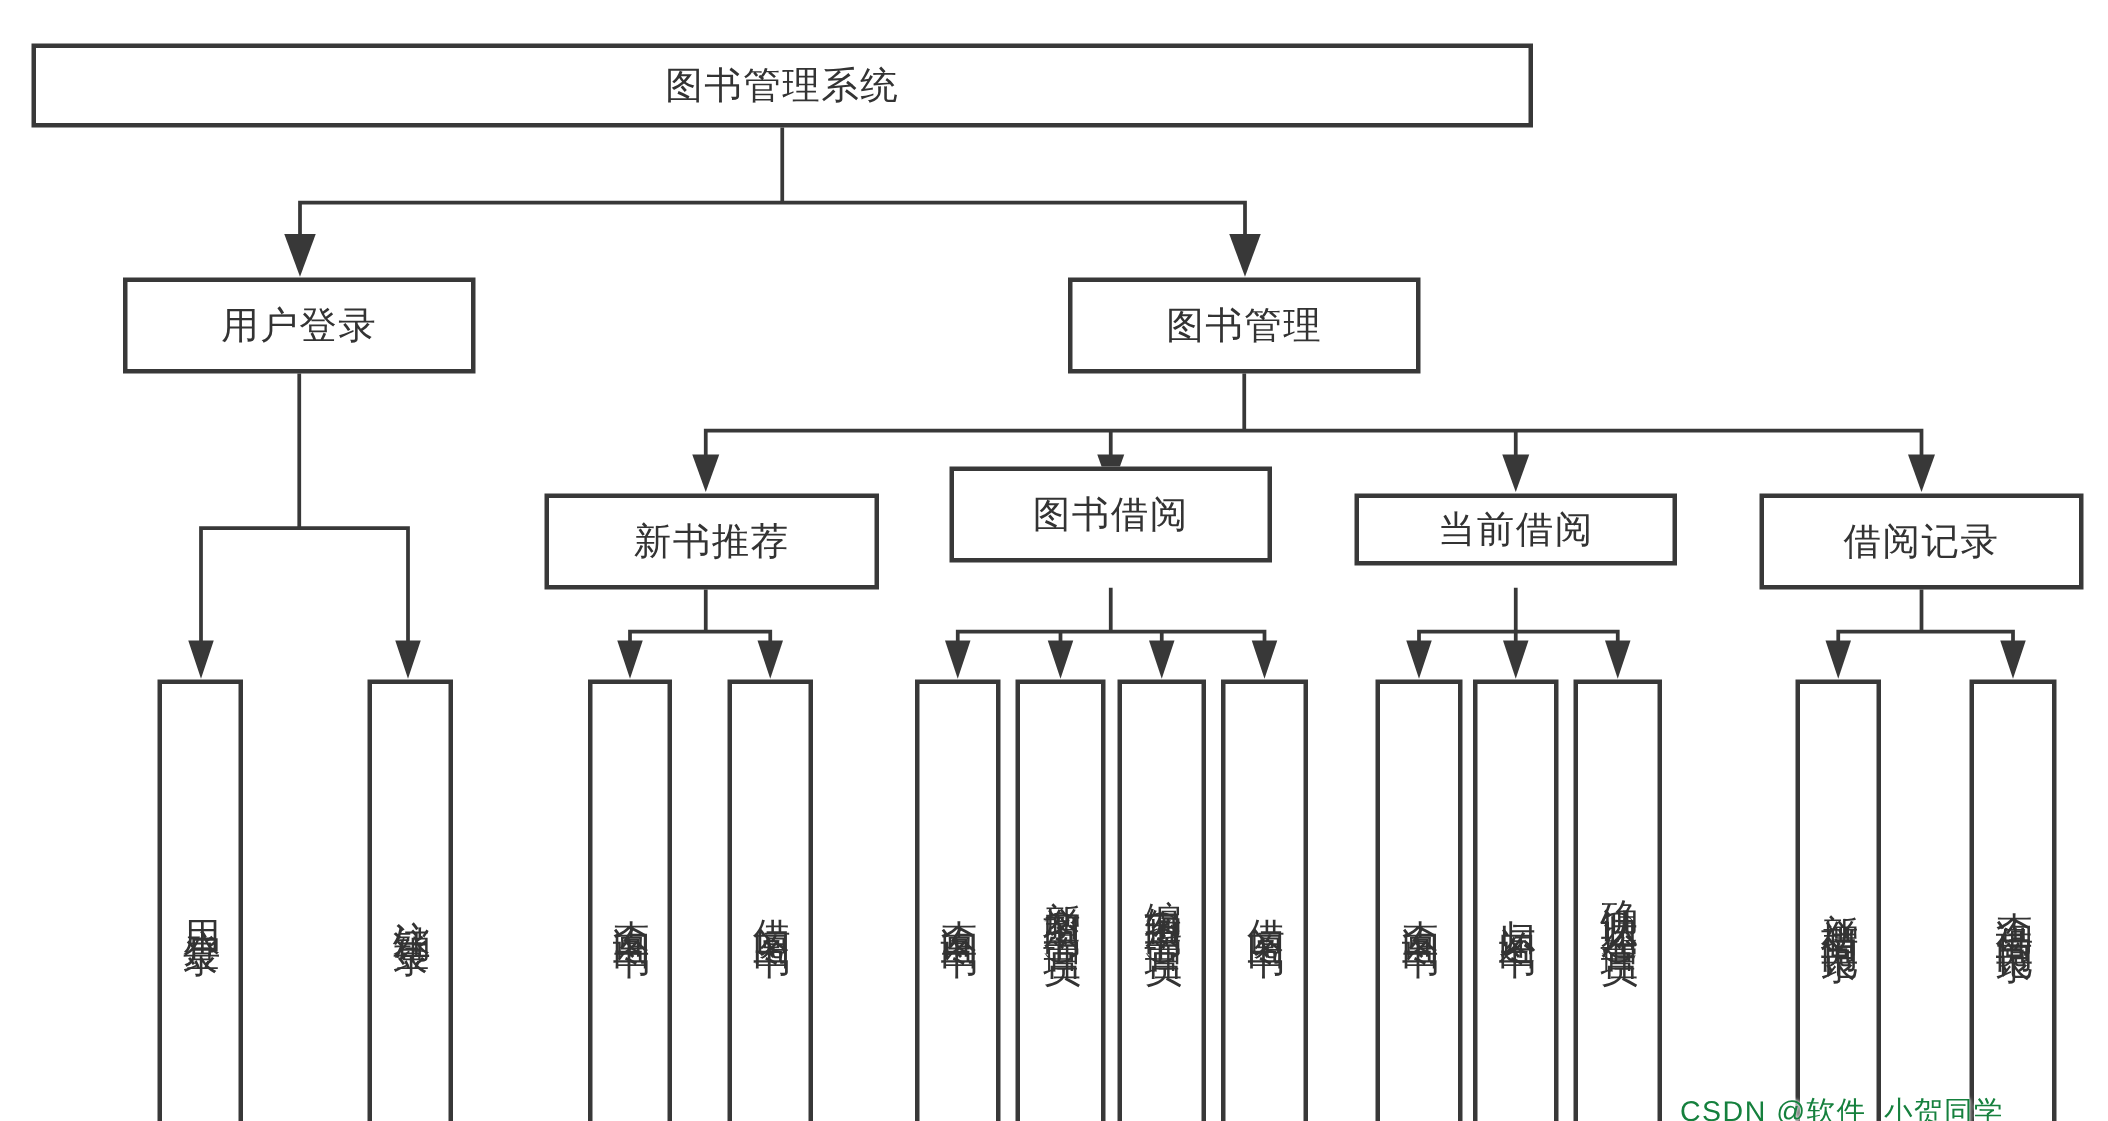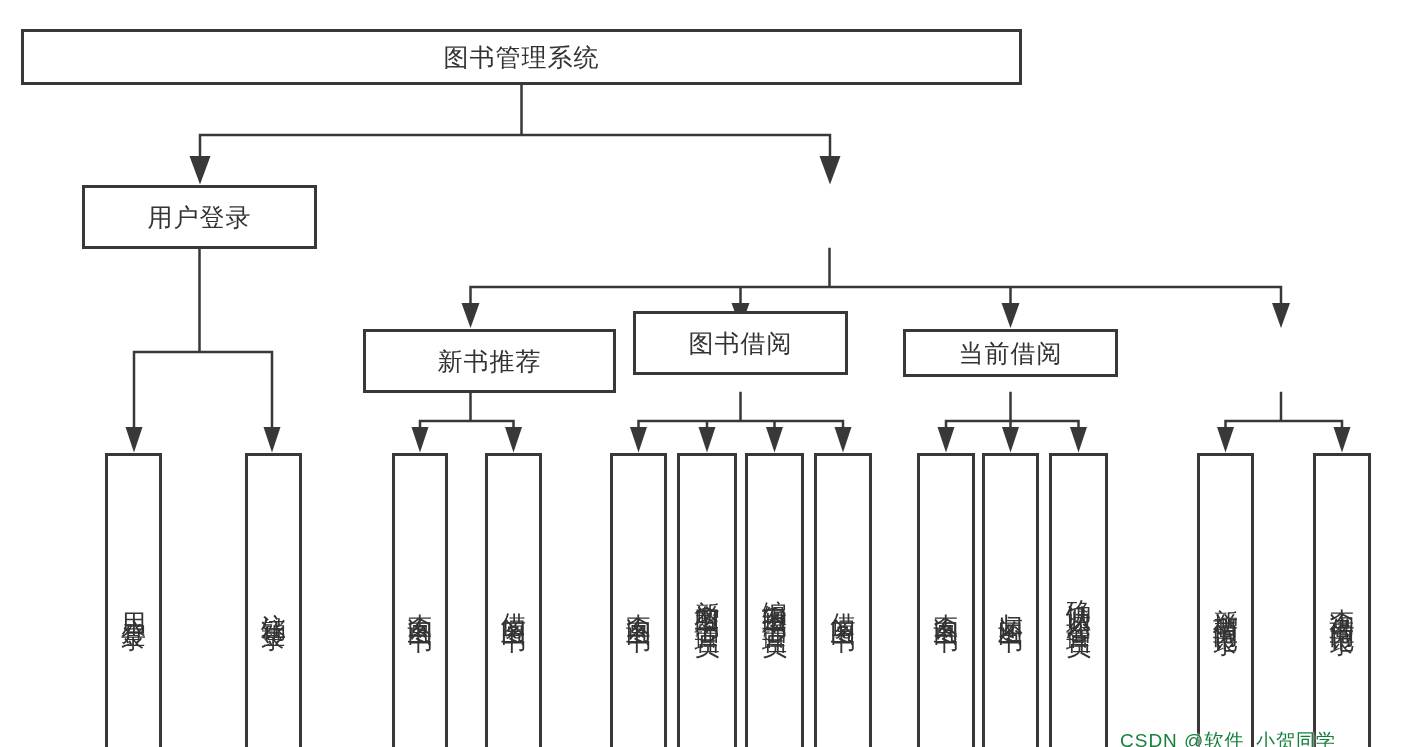--- a/index.html
+++ b/index.html
@@ -72,29 +72,35 @@
     </g>
   </svg>
 
   <div class="box" style="left:21px;top:13px;width:1001px;height:56px">
     <span class="hlabel">图书管理系统</span>
   </div>
 
   <div class="box" style="left:82px;top:169px;width:235px;height:64px">
     <span class="hlabel">用户登录</span>
   </div>
+  <div class="box" style="left:712px;top:169px;width:235px;height:64px">
+    <span class="hlabel">图书管理</span>
+  </div>
 
-  <div class="box" style="left:363px;top:313px;width:253px;height:64px">
+  <div class="box" style="left:363px;top:313px;width:223px;height:64px">
     <span class="hlabel">新书推荐</span>
   </div>
   <div class="box" style="left:633px;top:295px;width:215px;height:64px">
     <span class="hlabel">图书借阅</span>
   </div>
   <div class="box" style="left:903px;top:313px;width:215px;height:48px">
     <span class="hlabel">当前借阅</span>
+  </div>
+  <div class="box" style="left:1173px;top:313px;width:216px;height:64px">
+    <span class="hlabel">借阅记录</span>
   </div>
 
   <div class="box" style="left:105px;top:437px;width:57px;height:299px">
     <span class="vlabel">用户登录</span>
   </div>
   <div class="box" style="left:245px;top:437px;width:57px;height:299px">
     <span class="vlabel">注销登录</span>
   </div>
   <div class="box" style="left:392px;top:437px;width:56px;height:299px">
     <span class="vlabel">查询图书</span>

